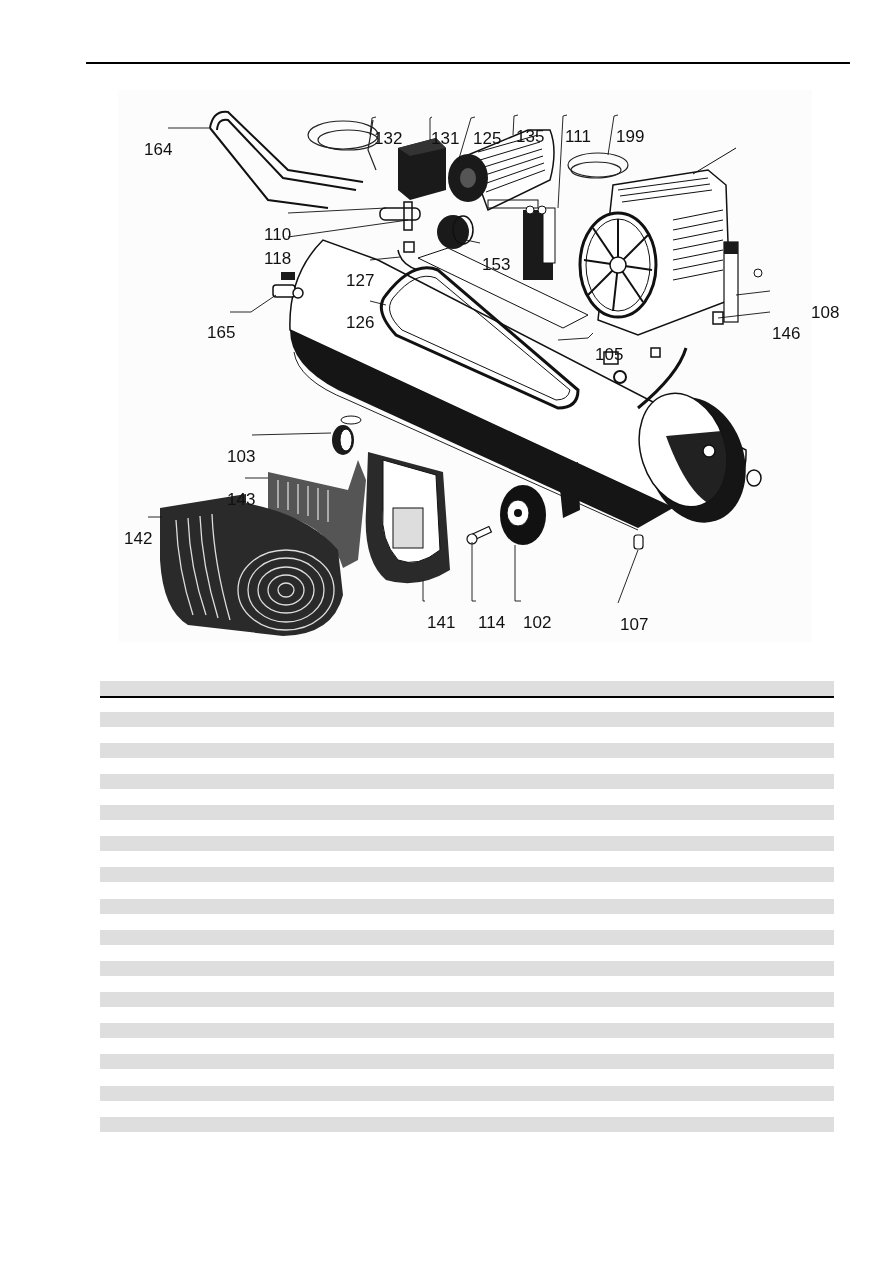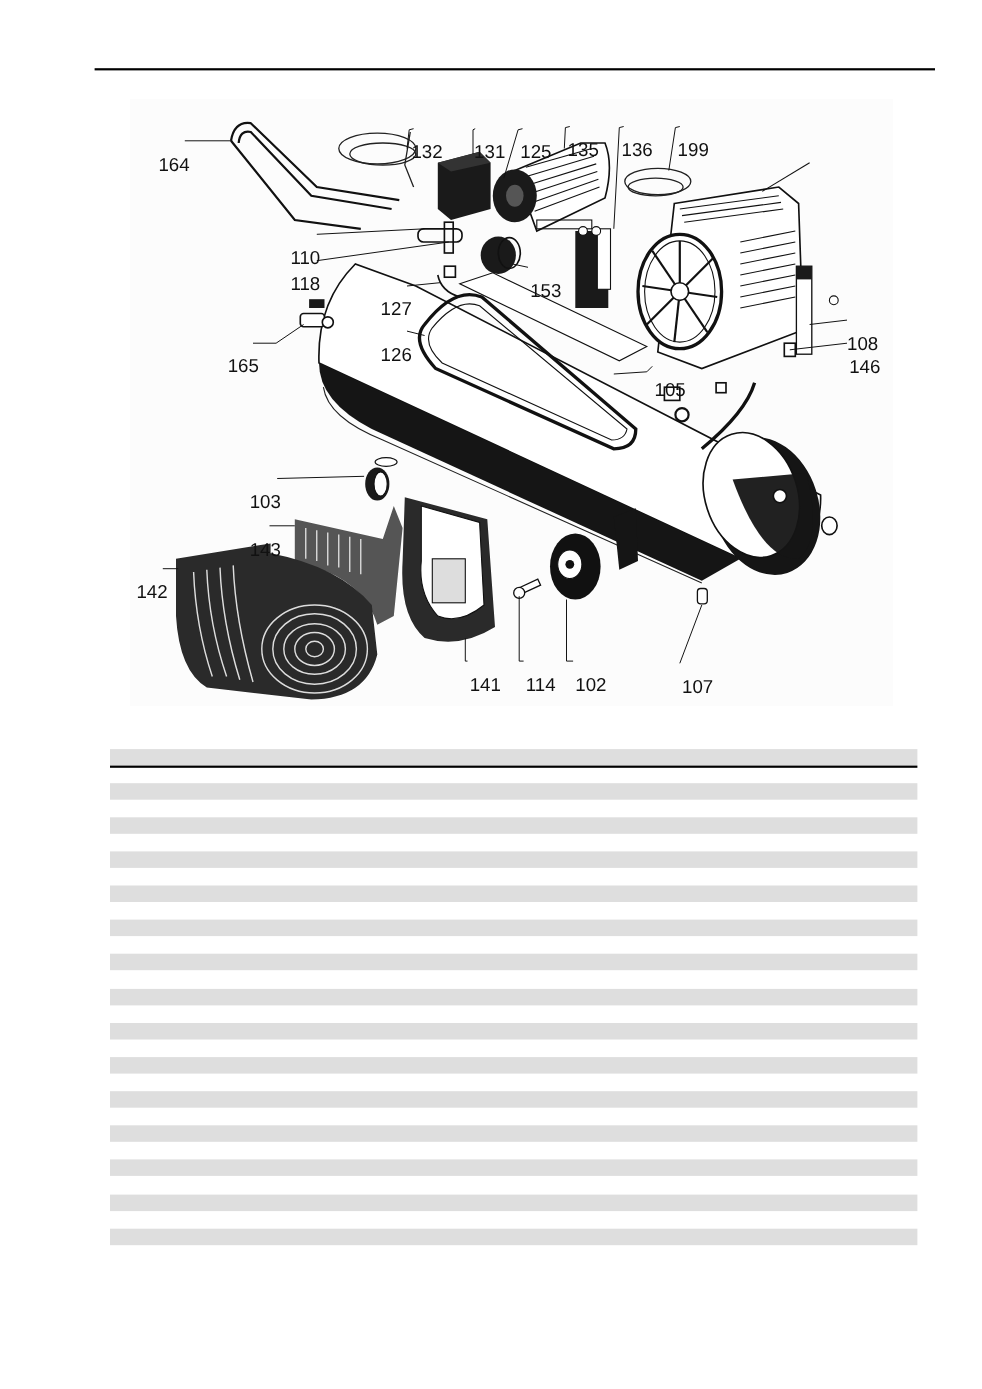--- a/index.html
+++ b/index.html
@@ -215,27 +215,27 @@
       <path d="M403,511 L397,511 L397,455"></path>
       <path d="M500,513 L520,460"></path>
     </g>
   </svg>
 
   <span class="callout" style="left:26px;top:32px">164</span>
   <span class="callout" style="left:256px;top:21px">132</span>
   <span class="callout" style="left:313px;top:21px">131</span>
   <span class="callout" style="left:355px;top:21px">125</span>
   <span class="callout" style="left:398px;top:19px">135</span>
-  <span class="callout" style="left:447px;top:19px">136</span>
+  <span class="callout" style="left:447px;top:19px">111</span>
   <span class="callout" style="left:498px;top:19px">199</span>
   <span class="callout" style="left:146px;top:117px">110</span>
   <span class="callout" style="left:146px;top:141px">118</span>
   <span class="callout" style="left:364px;top:147px">153</span>
   <span class="callout" style="left:228px;top:163px">127</span>
-  <span class="callout" style="left:652px;top:195px">108</span>
+  <span class="callout" style="left:693px;top:195px">108</span>
   <span class="callout" style="left:89px;top:215px">165</span>
   <span class="callout" style="left:228px;top:205px">126</span>
   <span class="callout" style="left:654px;top:216px">146</span>
   <span class="callout" style="left:477px;top:237px">105</span>
   <span class="callout" style="left:109px;top:339px">103</span>
   <span class="callout" style="left:109px;top:382px">143</span>
   <span class="callout" style="left:6px;top:421px">142</span>
   <span class="callout" style="left:309px;top:505px">141</span>
   <span class="callout" style="left:360px;top:505px">114</span>
   <span class="callout" style="left:405px;top:505px">102</span>

